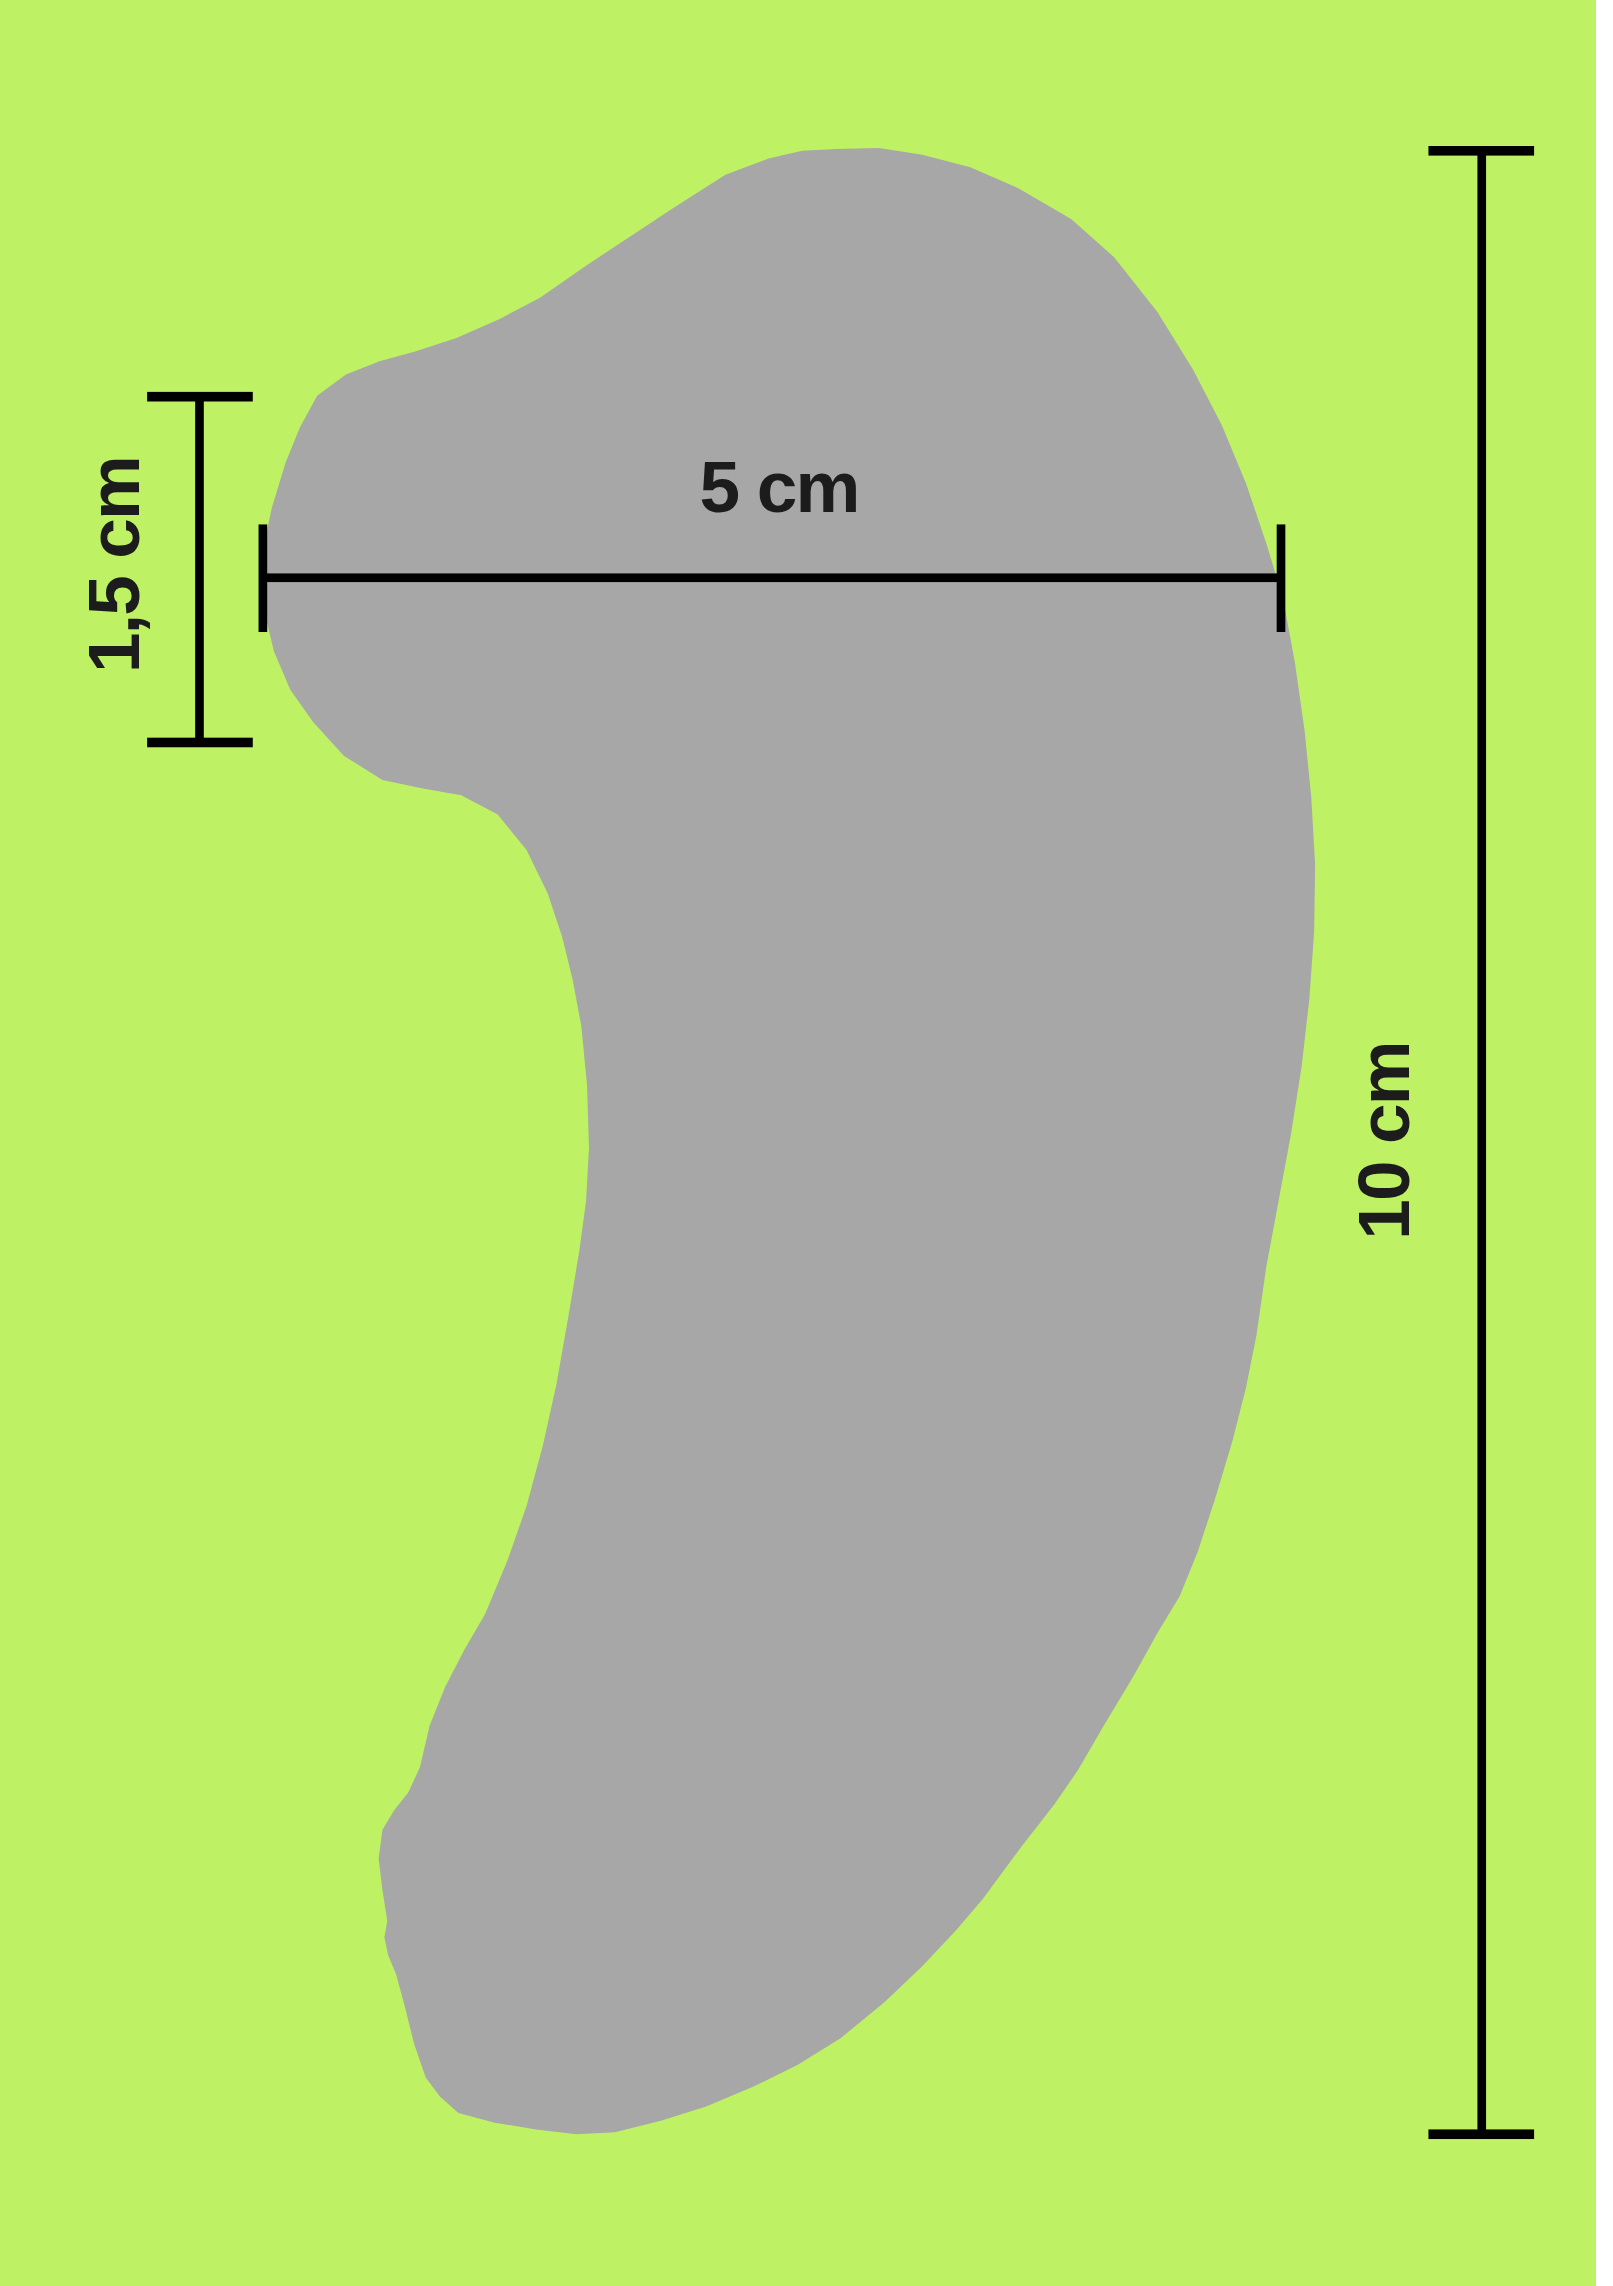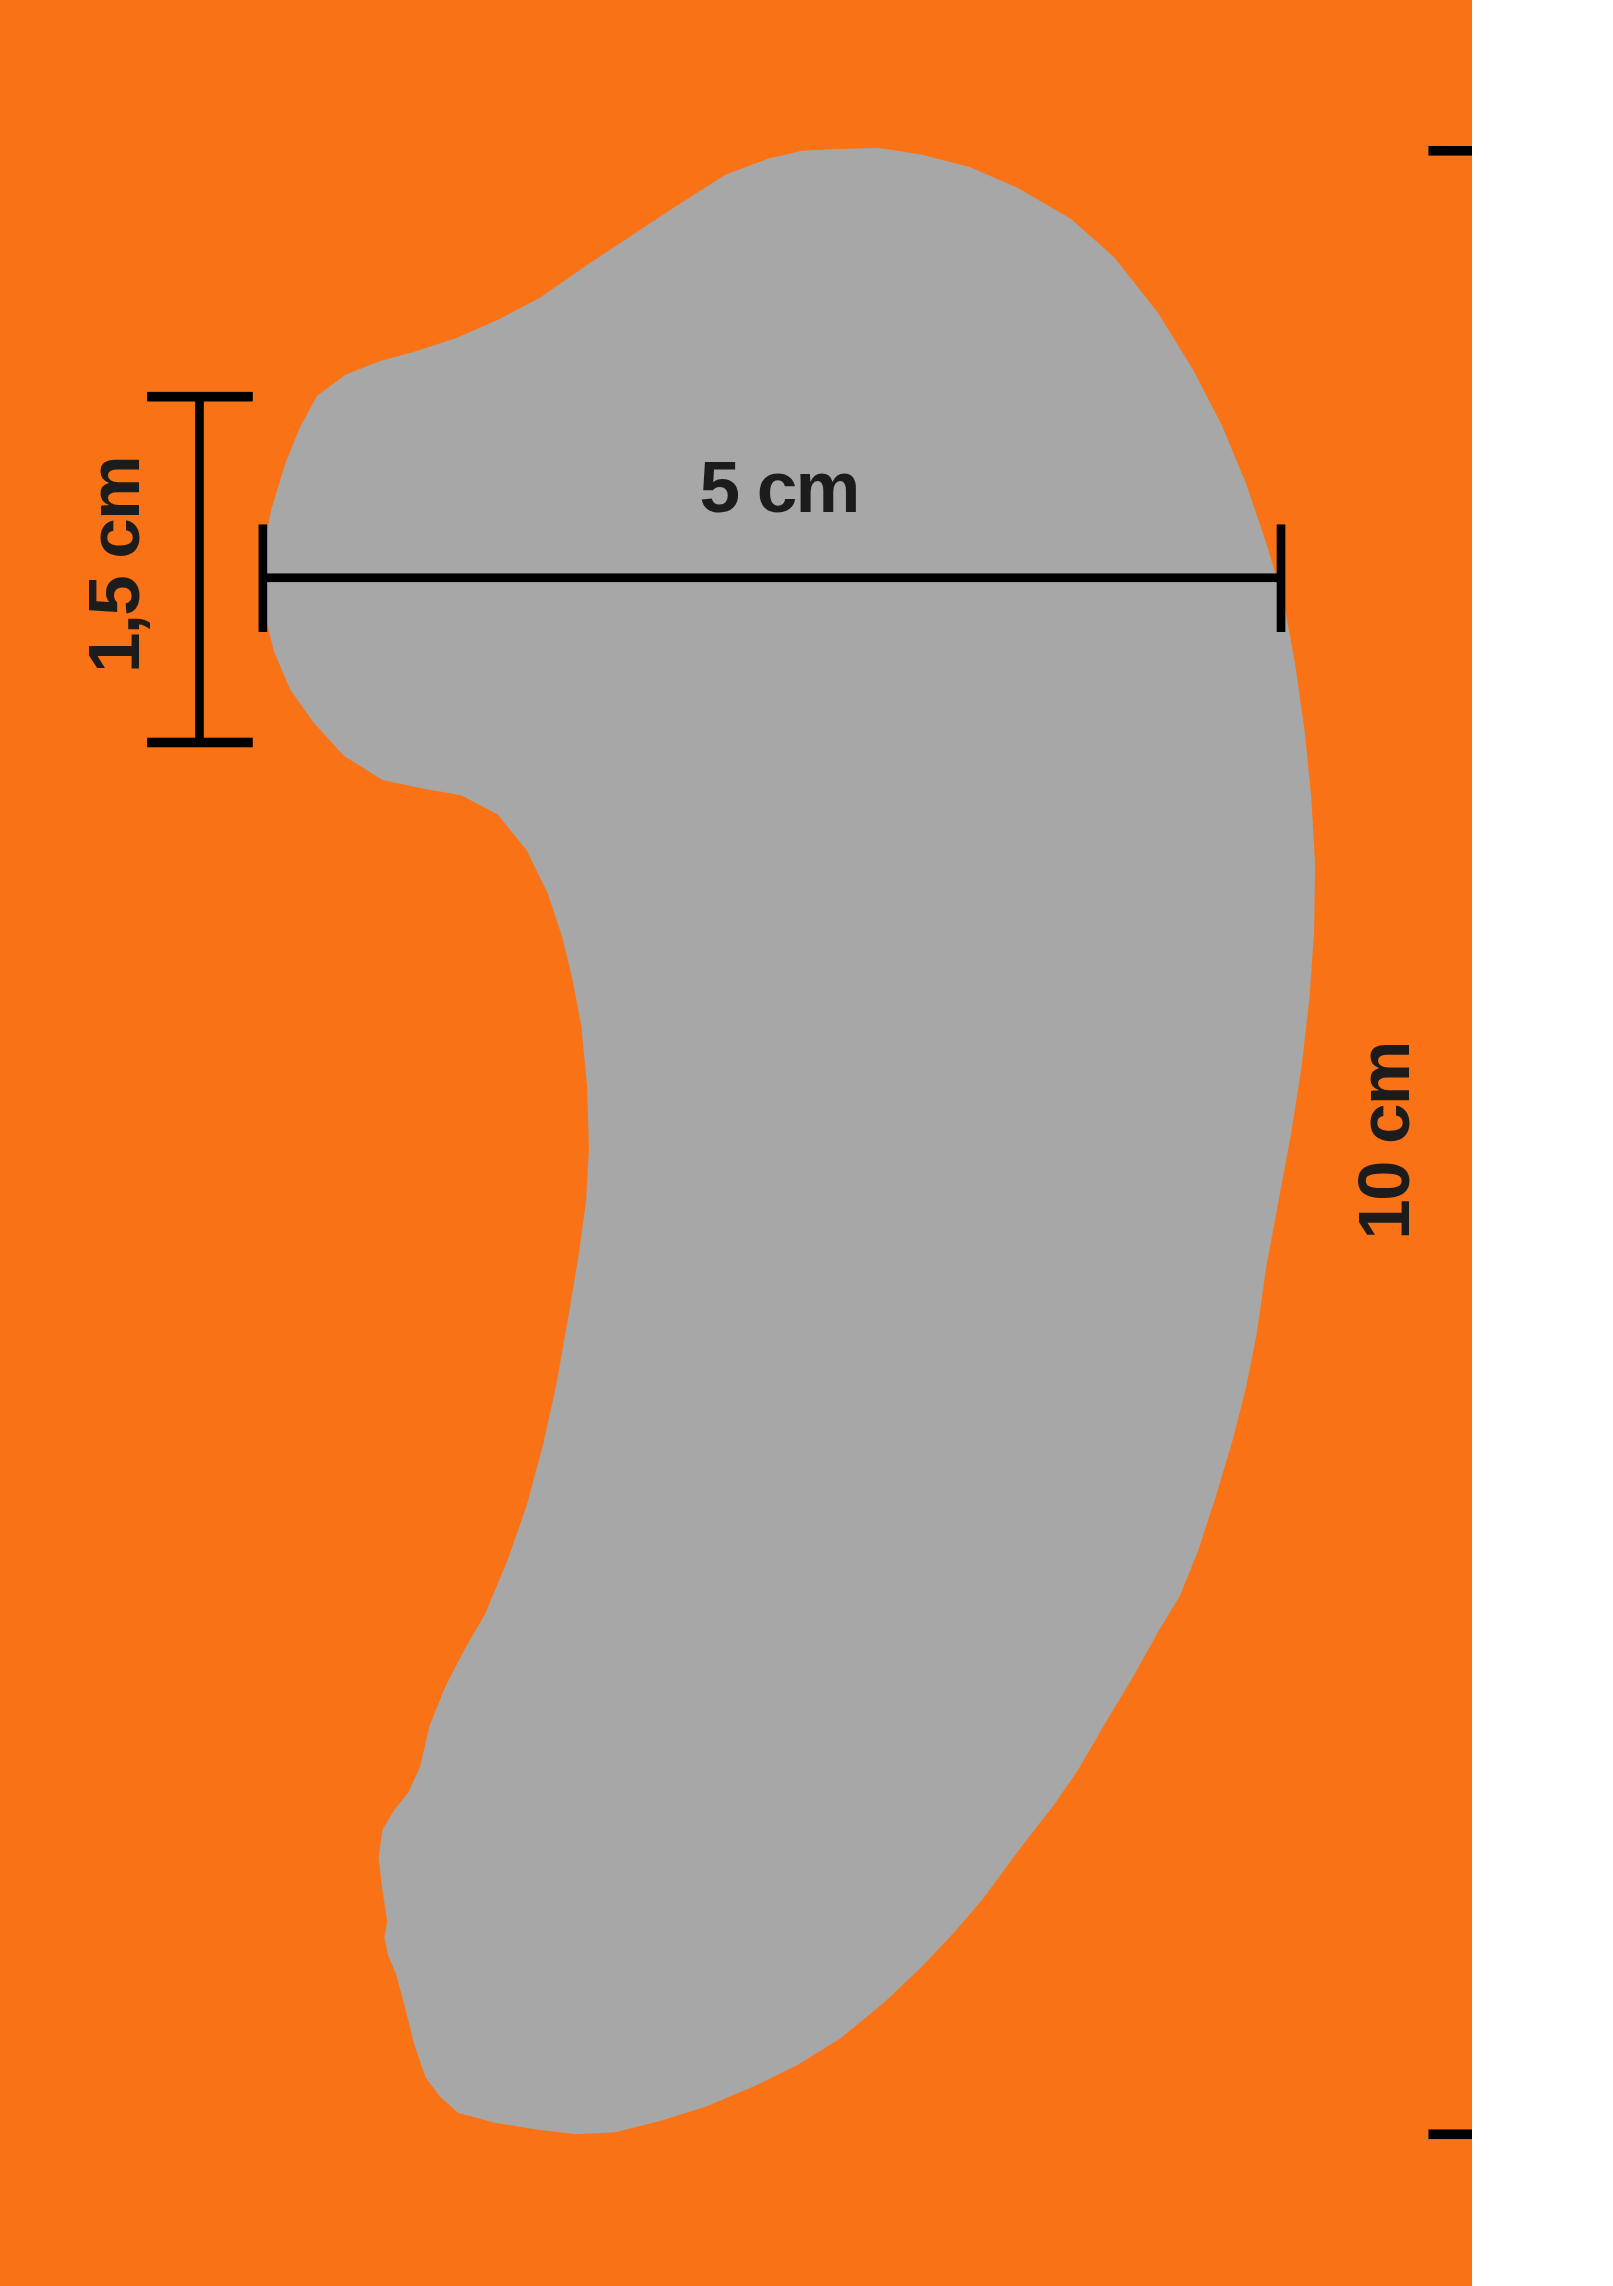--- a/index.html
+++ b/index.html
@@ -1,20 +1,20 @@
 <!DOCTYPE html>
 <html><head>
 <meta charset="utf-8">
 <style>
   html, body { margin: 0; padding: 0; background: #ffffff; }
   .canvas {
     position: relative;
-    width: 1472px;
+    width: 1596px;
     height: 2286px;
-    background: #f97316;
+    background: #bef264;
     overflow: hidden;
     font-family: "Liberation Sans", sans-serif;
   }
   .diagram-svg {
     position: absolute;
     left: 0; top: 0;
     width: 1614px; height: 2286px;
     display: block;
   }
   .dim-label {

